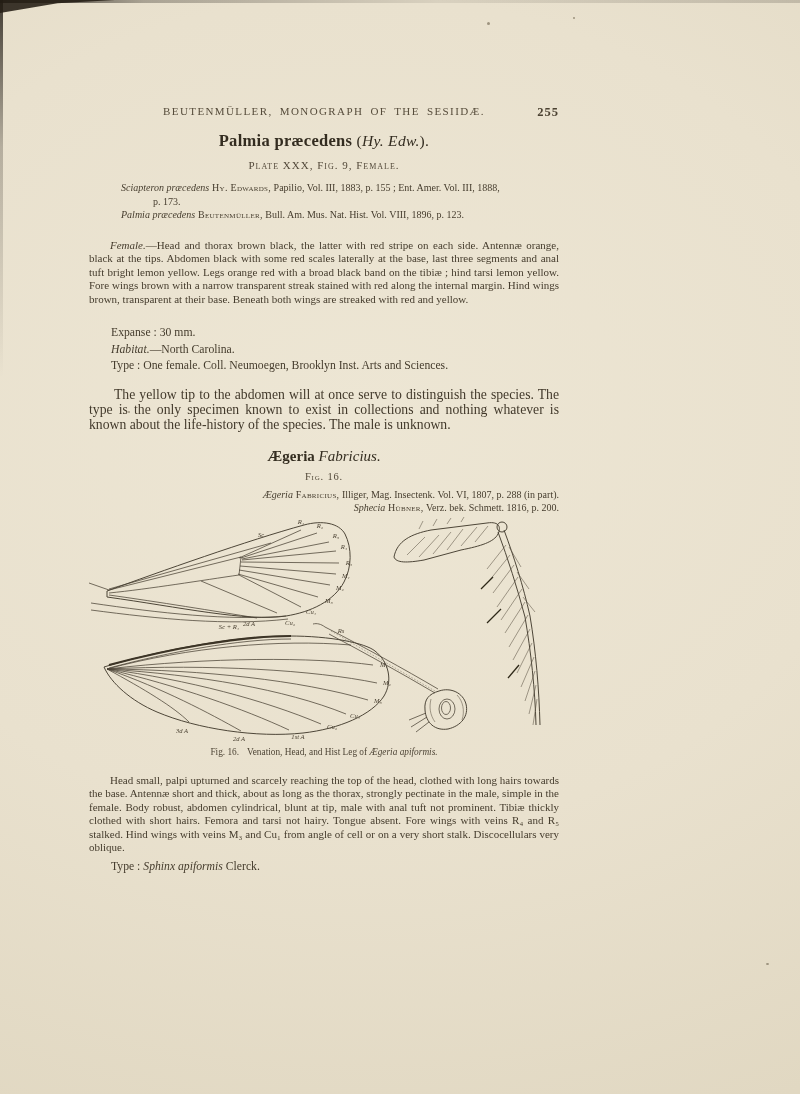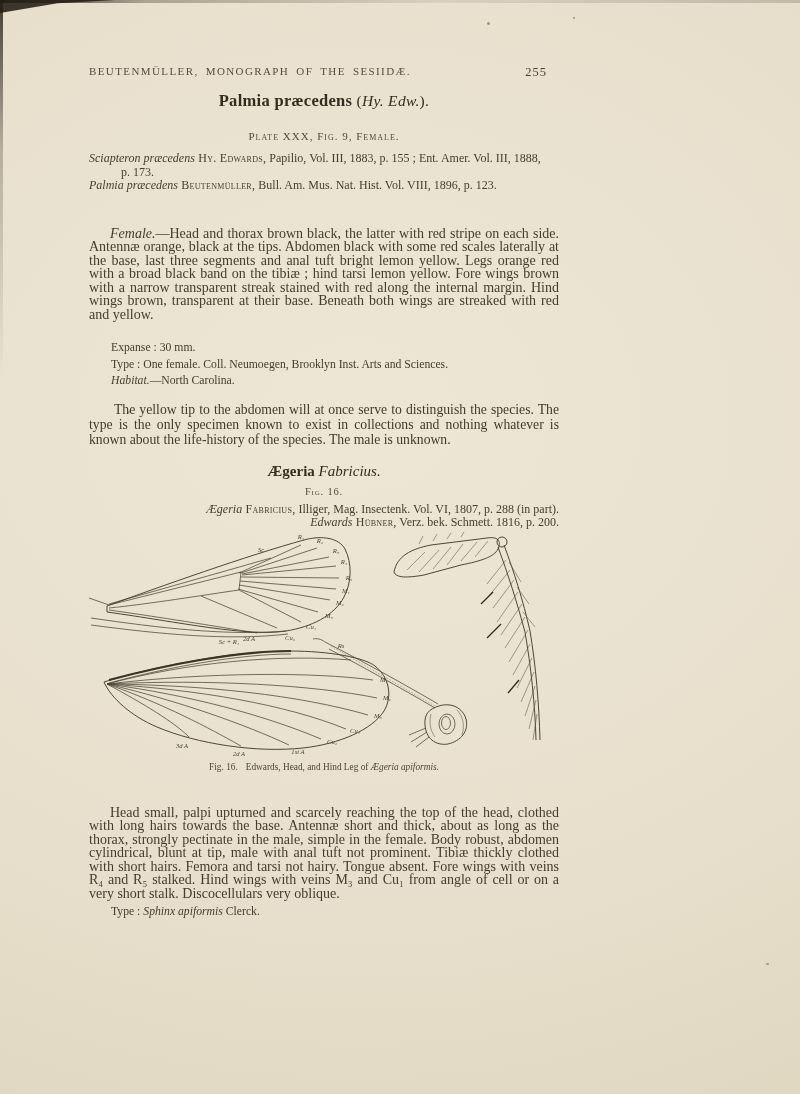--- a/index.html
+++ b/index.html
@@ -11,38 +11,38 @@
   }
   .edge-top { position:absolute; top:0; left:0; right:0; height:3px;
     background:linear-gradient(to right, rgba(25,20,14,.85), rgba(25,20,14,.3) 18%, rgba(25,20,14,.08) 55%, rgba(25,20,14,.18) 100%); }
   .edge-left { position:absolute; top:0; left:0; width:3px; height:420px;
     background:linear-gradient(to bottom, rgba(25,20,14,.8), rgba(25,20,14,.25) 35%, rgba(25,20,14,0) 90%); }
   .corner-wedge { position:absolute; top:0; left:0; width:115px; height:13px; background:#241e15;
     clip-path:polygon(0 0, 100% 0, 50% 25%, 0 100%); opacity:.88; }
   .speck { position:absolute; background:rgba(95,84,62,.55); border-radius:50%; }
   .page { position:absolute; left:89px; top:0; width:470px; }
 
-  .runhead { position:relative; margin-top:65px; text-align:left;
+  .runhead { position:relative; margin-top:105px; text-align:center;
     font-size:11px; letter-spacing:1.4px; word-spacing:3px; color:#564c3b; }
-  .pagenum { position:absolute; right:12px; top:0; font-size:12.5px; letter-spacing:1px; color:#4c4232; }
+  .pagenum { position:absolute; right:0; top:0; font-size:12.5px; letter-spacing:1px; color:#4c4232;font-weight:bold; }
 
   h1 { margin:14px 0 0 0; text-align:center; font-size:16.5px; font-weight:bold; color:#332c20; letter-spacing:.3px; }
   h1 .author { font-weight:normal; font-style:italic; font-size:15.5px;text-align:right; }
   h1 .paren { font-weight:normal; font-size:15.5px; }
 
-  .plate-line { margin-top:19px; text-align:center; font-variant:small-caps; font-size:11px;
+  .plate-line { margin-top:8px; text-align:center; font-variant:small-caps; font-size:11px;
     letter-spacing:1px; color:#53493a; }
 
-  .synonymy { margin-top:10px; font-size:12px; line-height:13.5px; color:#463d2e; }
+  .synonymy { margin-top:10px; font-size:10px; line-height:13.5px; color:#463d2e;margin-left:32px; }
   .cite { margin:0; }
   .cite .it { font-style:italic; }
   .cite .sc { font-variant:small-caps; letter-spacing:.3px; }
   .cite-cont { display:block; padding-left:32px; }
 
-  .body-par { margin:34px 0 0 0; font-size:14px; line-height:13.5px; text-align:justify;
+  .body-par { margin:17px 0 0 0; font-size:11px; line-height:13.5px; text-align:justify;
     text-indent:21px; color:#453c2d; }
   .body-par .it, .sub-line .it { font-style:italic; }
 
   .sub-line { margin:3.5px 0 0 0; padding-left:22px; font-size:11.7px; line-height:13.2px; color:#453c2d; }
   .sub-group { margin-top:20px; }
 
   .remarks { margin:14px 0 0 0; font-size:13.7px; line-height:15.4px; text-align:justify;
     text-indent:25px; color:#42392b; }
 
   h2 { margin:15px 0 0 0; text-align:center; font-size:15px; font-weight:bold; color:#352e21; }
@@ -92,32 +92,32 @@
     <div class="plate-line">Plate XXX, Fig. 9, Female.</div>
 
     <div class="synonymy">
       <p class="cite"><span class="it">Sciapteron præcedens</span><span class="sc"> Hy. Edwards,</span><span> Papilio, Vol. III, 1883, p. 155 ; Ent. Amer. Vol. III, 1888,</span><span class="cite-cont">p. 173.</span></p>
       <p class="cite"><span class="it">Palmia præcedens</span><span class="sc"> Beutenmüller,</span><span> Bull. Am. Mus. Nat. Hist. Vol. VIII, 1896, p. 123.</span></p>
     </div>
 
     <p class="body-par"><span class="it">Female.</span><span>—Head and thorax brown black, the latter with red stripe on each side.  Antennæ orange, black at the tips.  Abdomen black with some red scales laterally at the base, last three segments and anal tuft bright lemon yellow.  Legs orange red with a broad black band on the tibiæ ; hind tarsi lemon yellow.  Fore wings brown with a narrow transparent streak stained with red along the internal margin.  Hind wings brown, transparent at their base.  Beneath both wings are streaked with red and yellow.</span></p>
 
     <p class="sub-line sub-group">Expanse :  30 mm.</p>
+    <p class="sub-line"><span class="it">Habitat.</span><span>—North Carolina.</span></p>
     <p class="sub-line">Type :  One female.  Coll. Neumoegen, Brooklyn Inst. Arts and Sciences.</p>
-    <p class="sub-line"><span class="it">Habitat.</span><span>—North Carolina.</span></p>
 
     <p class="remarks">The yellow tip to the abdomen will at once serve to distinguish the species. The type is the only specimen known to exist in collections and nothing whatever is known about the life-history of the species.  The male is unknown.</p>
 
     <h2><span>Ægeria</span><span class="author"> Fabricius.</span></h2>
 
     <div class="fig-line">Fig. 16.</div>
 
     <div class="synonymy genus-syn">
       <p class="cite"><span class="it">Ægeria</span><span class="sc"> Fabricius,</span><span> Illiger, Mag. Insectenk. Vol. VI, 1807, p. 288 (in part).</span></p>
-      <p class="cite"><span class="it">Edwards</span><span class="sc"> Hübner,</span><span> Verz. bek. Schmett. 1816, p. 200.</span></p>
+      <p class="cite"><span class="it">Sphecia</span><span class="sc"> Hübner,</span><span> Verz. bek. Schmett. 1816, p. 200.</span></p>
     </div>
 
     <figure>
       <svg width="470" height="226" viewBox="0 0 470 226">
 
         <g>
           <path class="outline" d="M18,74 C70,55 160,23 215,8 C233,3 250,6 256,17 C263,31 263,50 255,65 C245,84 222,95 197,99 C158,105 90,90 18,80 Z"></path>
           <path class="vein" d="M20,72 L182,26"></path>
           <path class="vein" d="M20,73 L152,40"></path>
           <path class="vein" d="M20,76 C60,72 115,63 150,58"></path>
@@ -221,21 +221,21 @@
           <path class="hair" d="M368,178 C374,184 376,194 373,203"></path>
           <path class="vein" d="M338,200 L322,210"></path>
           <path class="vein" d="M340,205 L327,215"></path>
           <path class="vein" d="M337,196 L320,203"></path>
           <path class="vein" d="M349,172 C315,152 275,130 236,110"></path>
           <path class="vein" d="M346,176 C312,156 276,136 240,117"></path>
           <path class="vein" d="M242,114 L346,174" stroke-dasharray="1.6 1.6" stroke-width="2.2" opacity="0.5"></path>
           <path class="vein" d="M236,110 C232,107 228,106 224,107"></path>
         </g>
       </svg>
-      <figcaption><span class="cap-prefix">Fig. 16.</span><span>Edwards, Head, and Hind Leg of </span><span class="it">Ægeria apiformis.</span></figcaption>
+      <figcaption><span class="cap-prefix">Fig. 16.</span><span>Venation, Head, and Hist Leg of </span><span class="it">Ægeria apiformis.</span></figcaption>
     </figure>
 
     <p class="body-par">Head small, palpi upturned and scarcely reaching the top of the head, clothed with long hairs towards the base.  Antennæ short and thick, about as long as the thorax, strongly pectinate in the male, simple in the female.  Body robust, abdomen cylindrical, blunt at tip, male with anal tuft not prominent.  Tibiæ thickly clothed with short hairs.  Femora and tarsi not hairy.  Tongue absent.  Fore wings with veins R₄ and R₅ stalked.  Hind wings with veins M₃ and Cu₁ from angle of cell or on a very short stalk.  Discocellulars very oblique.</p>
 
     <p class="sub-line type2"><span>Type :  </span><span class="it">Sphinx apiformis</span><span> Clerck.</span></p>
 
   </main>
 </div>
 
 </body></html>

